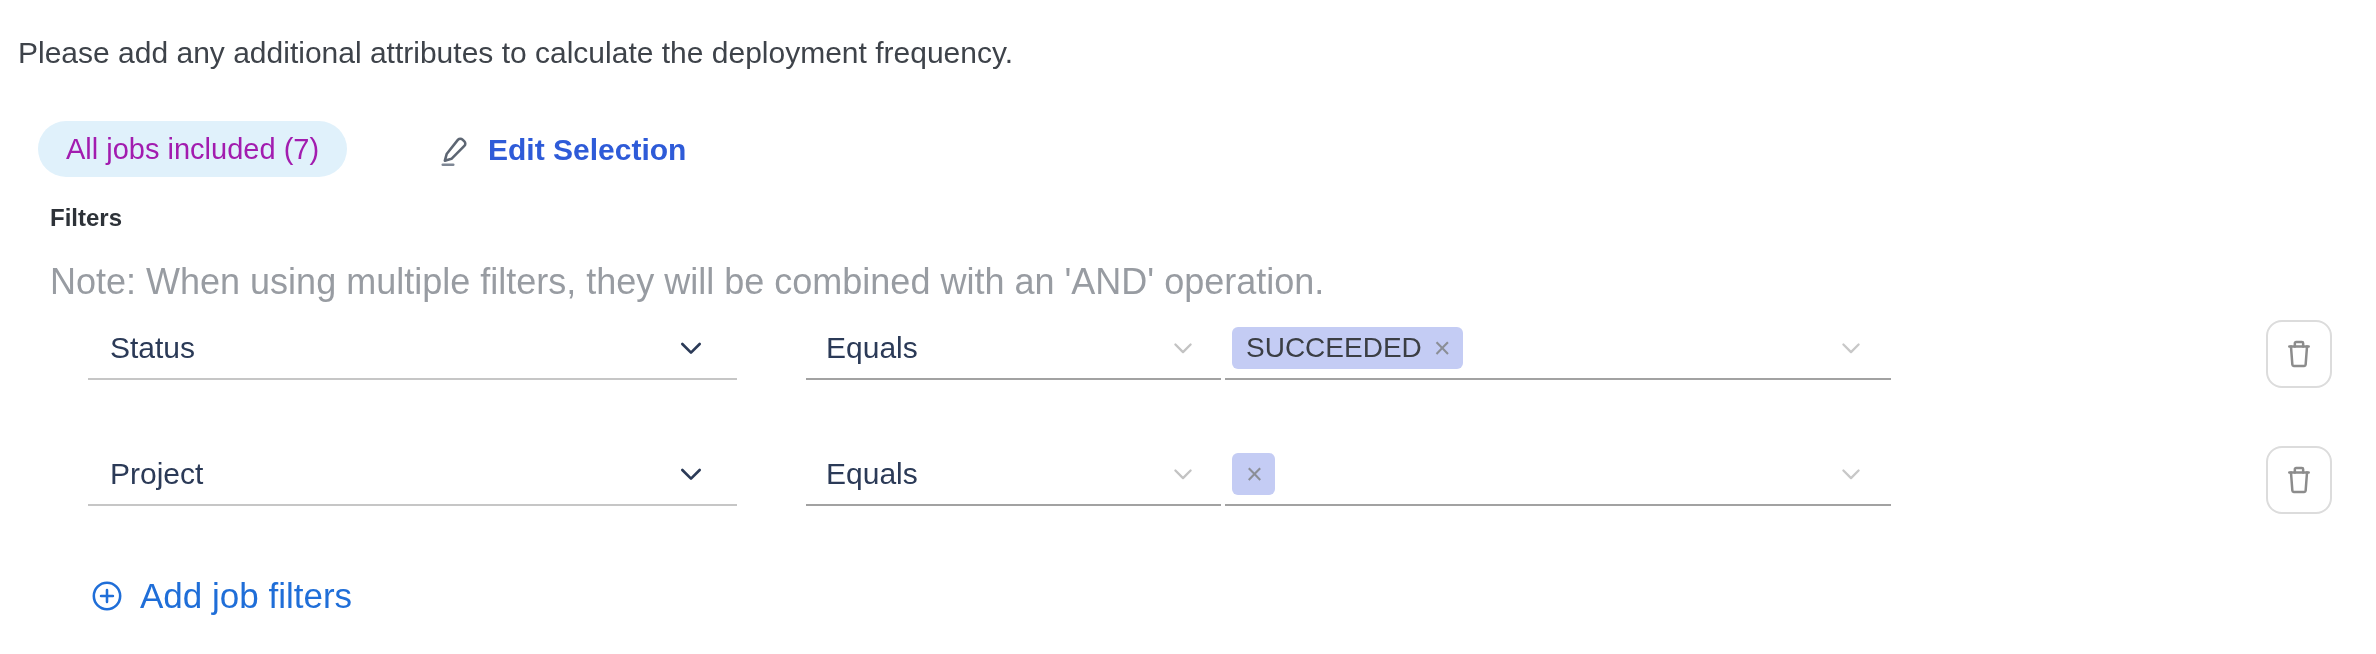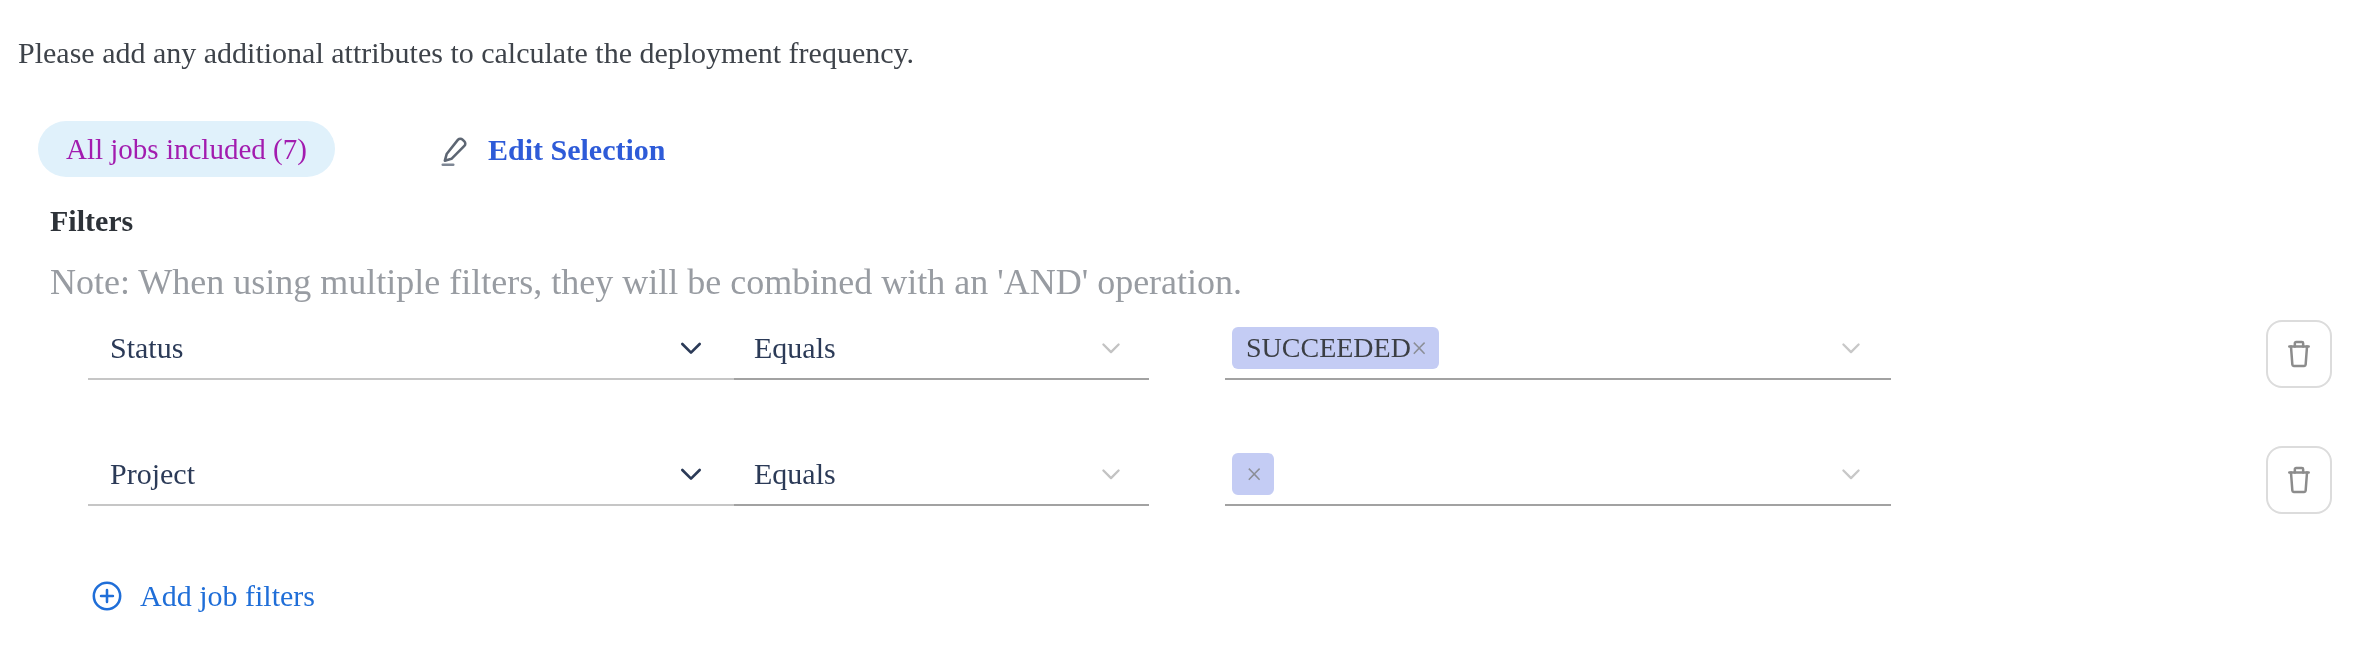--- a/index.html
+++ b/index.html
@@ -1,21 +1,21 @@
 <!DOCTYPE html>
 <html><head>
 <meta charset="utf-8">
 <style>
   * { margin:0; padding:0; box-sizing:border-box; }
   html,body { background:#ffffff; }
   .canvas {
     position:relative;
     width:2376px; height:654px;
     background:#ffffff;
-    font-family:Liberation Serif, serif;
+    font-family:Liberation Sans, sans-serif;
     overflow:hidden;
   }
   .page-title {
     position:absolute; left:18px; top:36px;
     font-size:30px; color:#3e434a; white-space:nowrap;
   }
   .jobs-badge {
     position:absolute; left:38px; top:121px;
     height:56px; padding:0 28px;
     border-radius:28px; background:#e0f1fb;
@@ -25,40 +25,40 @@
   .edit-selection {
     position:absolute; left:436px; top:126px; height:48px;
     display:flex; align-items:center; gap:16px;
     cursor:pointer; white-space:nowrap;
   }
   .edit-selection .label {
     font-size:30px; font-weight:600; color:#2e5bd8;
   }
   .filters-heading {
     position:absolute; left:50px; top:204px;
-    font-size:30px; font-weight:700; color:#2d3238; white-space:nowrap;
+    font-size:24px; font-weight:700; color:#2d3238; white-space:nowrap;
   }
   .filters-note {
     position:absolute; left:50px; top:261px;
     font-size:36px; color:#989ca2; white-space:nowrap;
   }
   .select-field {
     position:absolute; height:62px;
     display:flex; align-items:center; justify-content:space-between;
     border-bottom:2px solid #0f172a; cursor:pointer;
   }
   .row1 { top:318px; }
   .row2 { top:444px; }
   .col-attr { left:88px;  width:649px; padding:0 30px 0 22px; border-bottom-color:#c6c6c6; }
-  .col-op   { left:734px; width:415px; padding:0 24px 0 20px; border-bottom-color:#a2a2a2; }
+  .col-op   { left:806px; width:415px; padding:0 24px 0 20px; border-bottom-color:#a2a2a2; }
   .col-val  { left:1225px; width:666px; padding:0 26px 0 7px; border-bottom-color:#a2a2a2; }
   .select-label { font-size:30px; color:#2b3a57; white-space:nowrap; }
   .chevron { display:flex; align-items:center; flex:0 0 auto; }
   .value-tag {
-    display:flex; align-items:center; 
+    display:flex; align-items:center; gap:12px;
     height:42px; padding:0 12px 0 14px;
     background:#c4ccf4; border-radius:6px;
     font-size:28px; color:#3b3e44; white-space:nowrap;
   }
   .value-tag .remove-x {
     color:#8b8e96; font-size:29px; line-height:1; cursor:pointer;
   }
   .trash-btn {
     position:absolute; left:2266px; width:66px; height:68px;
     background:#ffffff; border:2px solid #dcdcdc; border-radius:16px;
@@ -66,21 +66,21 @@
     cursor:pointer;
   }
   .trash-btn.r1 { top:320px; }
   .trash-btn.r2 { top:446px; }
   .add-filters {
     position:absolute; left:90px; top:574px; height:44px;
     display:flex; align-items:center; gap:16px;
     cursor:pointer; white-space:nowrap;
   }
   .add-filters .label {
-    font-size:30px; font-weight:500; color:#1f6ed8;
+    font-size:35px; font-weight:500; color:#1f6ed8;
   }
 </style>
 </head>
 <body>
 
 <div class="canvas">
 
   <div class="page-title">Please add any additional attributes to calculate the deployment frequency.</div>
 
   <div class="jobs-badge">All jobs included (7)</div>

